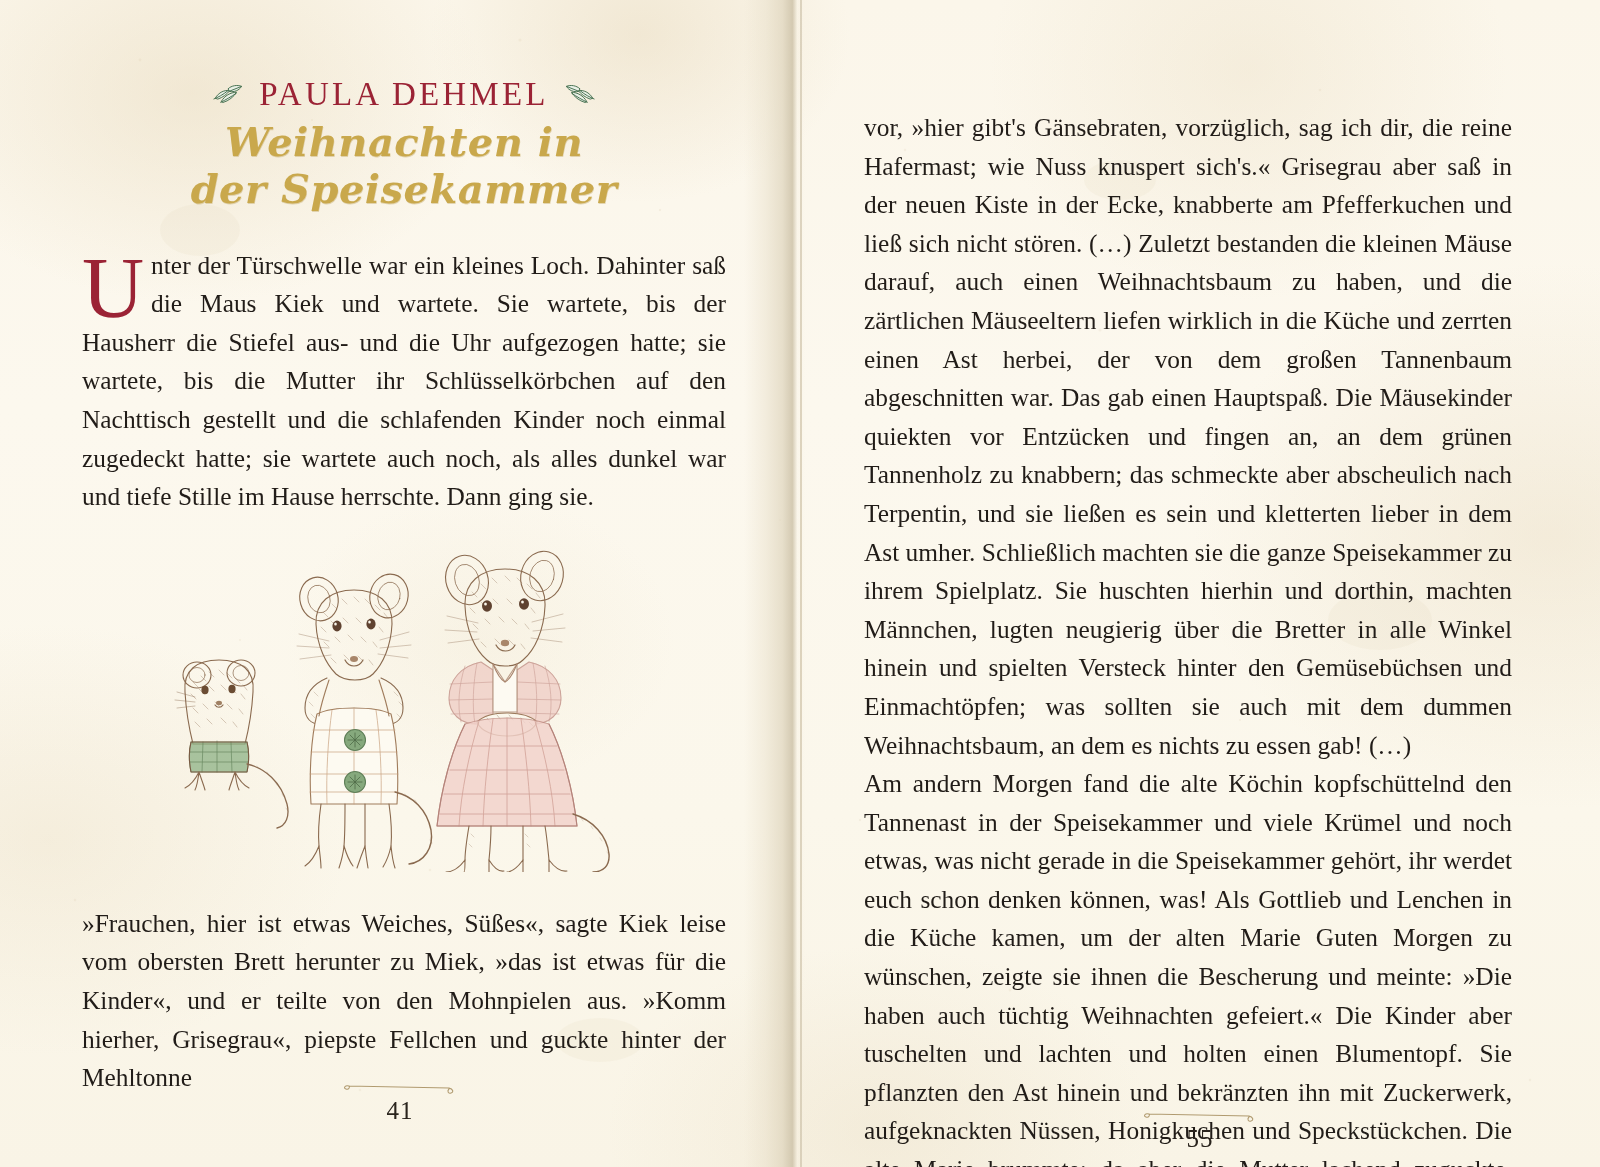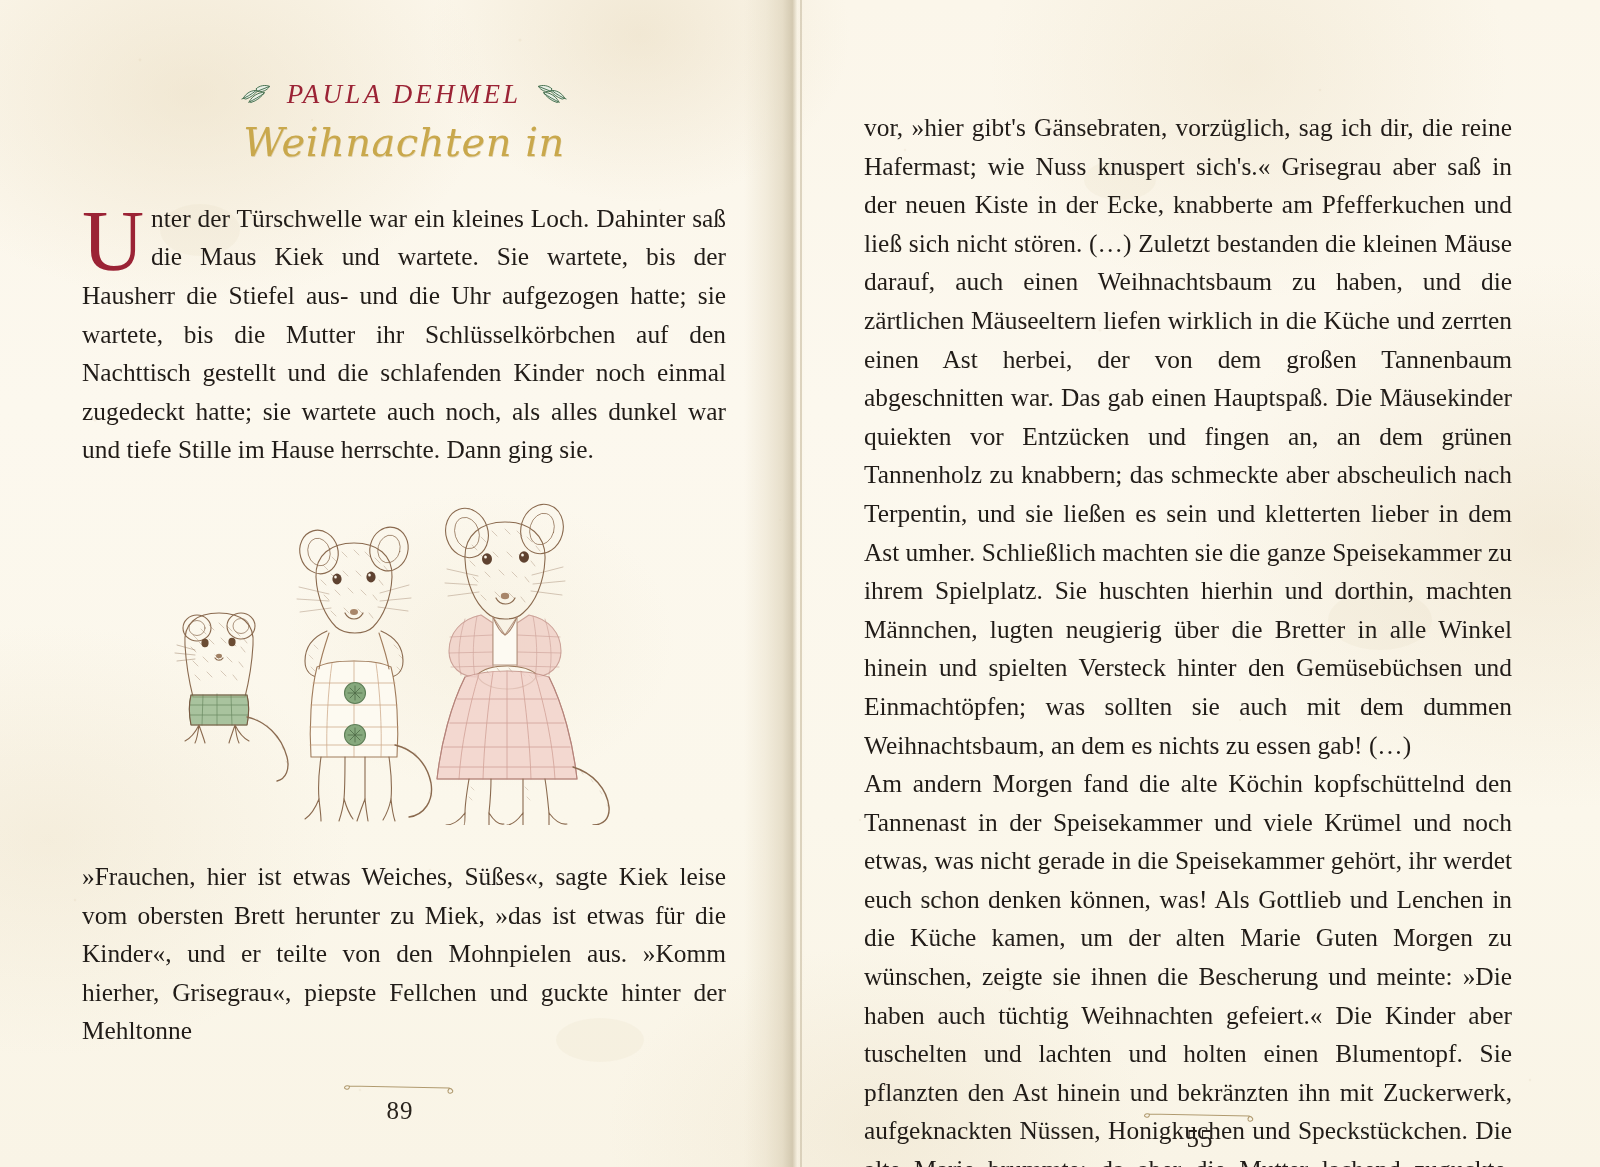--- a/index.html
+++ b/index.html
@@ -94,34 +94,33 @@
   }
   .byline-row {
     display: flex;
     align-items: center;
     justify-content: center;
     gap: 14px;
     height: 40px;
   }
   .byline {
     font-family: "Liberation Serif", serif;
-    font-size: 27px;
+    font-size: 33px;
     letter-spacing: 3.2px;
     color: #9b2335;
     font-weight: 400;
-    font-style: italic;
   }
   .holly { width: 34px; height: 26px; display: block; }
   .holly.flip { transform: scaleX(-1); }
 
   .story-title {
     margin-top: 4px;
     font-family: "DejaVu Serif", serif;
     font-style: italic;
-    font-weight: 400;
+    font-weight: 700;
     font-size: 40px;
     line-height: 1.22;
     color: #c9a84c;
     letter-spacing: 0.5px;
     text-shadow: 0.5px 0.5px 0 rgba(180,148,70,0.35);
   }
 
   
   .body-text {
     font-family: "Liberation Serif", serif;
@@ -236,20 +235,21 @@
               <path d="M5 20 C9 13, 16 10, 22 11 C19 15, 14 19, 8 21 Z" fill="#e9f0e6"></path>
               <path d="M12 24 C16 17, 23 13, 30 13 C27 18, 21 23, 14 25 Z" fill="#e9f0e6"></path>
               <path d="M20 9 C24 5, 31 4, 36 6 C33 11, 27 13, 22 12 Z" fill="#e9f0e6"></path>
               <path d="M3 21 C8 19, 14 16, 20 11"></path>
               <path d="M11 25 C17 22, 24 18, 30 14"></path>
               <path d="M21 12 C26 10, 31 8, 36 6"></path>
             </g>
           </svg>
         </div>
         <div class="story-title">Weihnachten in</div>
+        <div class="story-title" style="margin-top:-2px">der Speisekammer</div>
       </div>
 
       <div class="body-text">
         <p class="dropcap-para">Unter der Türschwelle war ein kleines Loch. Dahinter saß die Maus Kiek und wartete. Sie wartete, bis der Hausherr die Stiefel aus- und die Uhr aufgezogen hatte; sie wartete, bis die Mutter ihr Schlüsselkörbchen auf den Nachttisch gestellt und die schlafenden Kinder noch einmal zugedeckt hatte; sie wartete auch noch, als alles dunkel war und tiefe Stille im Hause herrschte. Dann ging sie.</p>
       </div>
 
       <svg class="illustration" viewBox="0 0 470 330">
         <g stroke="#8a6a4f" fill="none" stroke-width="1.1" stroke-linecap="round" stroke-linejoin="round">
 
           <g>
@@ -443,21 +443,21 @@
 
       <div class="body-text closing-para">
         <p>»Frauchen, hier ist etwas Weiches, Süßes«, sagte Kiek leise vom obersten Brett herunter zu Miek, »das ist etwas für die Kinder«, und er teilte von den Mohnpielen aus. »Komm hierher, Grisegrau«, piepste Fellchen und guckte hinter der Mehltonne</p>
       </div>
     </div>
 
     <div class="folio">
       <svg class="folio-rule" viewBox="0 0 118 14">
         <path d="M8 5 C4 4, 2 7, 5 8 C8 9, 9 6, 8 5 L108 7 C112 8, 113 11, 110 12 C107 13, 106 10, 108 8" fill="none" stroke="#b09a6f" stroke-width="1.1" stroke-linecap="round"></path>
       </svg>
-      <span class="folio-num">89</span>
+      <span class="folio-num">41</span>
     </div>
   </div>
 
   <div class="page page-right">
     <div class="col col-right">
       <div class="body-text right-first">
         <p>vor, »hier gibt's Gänsebraten, vorzüglich, sag ich dir, die reine Hafermast; wie Nuss knuspert sich's.« Grisegrau aber saß in der neuen Kiste in der Ecke, knabberte am Pfefferkuchen und ließ sich nicht stören. (…) Zuletzt bestanden die kleinen Mäuse darauf, auch einen Weihnachtsbaum zu haben, und die zärtlichen Mäuseeltern liefen wirklich in die Küche und zerrten einen Ast herbei, der von dem großen Tannenbaum abgeschnitten war. Das gab einen Hauptspaß. Die Mäusekinder quiekten vor Entzücken und fingen an, an dem grünen Tannenholz zu knabbern; das schmeckte aber abscheulich nach Terpentin, und sie ließen es sein und kletterten lieber in dem Ast umher. Schließlich machten sie die ganze Speisekammer zu ihrem Spielplatz. Sie huschten hierhin und dorthin, machten Männchen, lugten neugierig über die Bretter in alle Winkel hinein und spielten Versteck hinter den Gemüsebüchsen und Einmachtöpfen; was sollten sie auch mit dem dummen Weihnachtsbaum, an dem es nichts zu essen gab! (…)</p>
         <p>Am andern Morgen fand die alte Köchin kopfschüttelnd den Tannenast in der Speisekammer und viele Krümel und noch etwas, was nicht gerade in die Speisekammer gehört, ihr werdet euch schon denken können, was! Als Gottlieb und Lenchen in die Küche kamen, um der alten Marie Guten Morgen zu wünschen, zeigte sie ihnen die Bescherung und meinte: »Die haben auch tüchtig Weihnachten gefeiert.« Die Kinder aber tuschelten und lachten und holten einen Blumentopf. Sie pflanzten den Ast hinein und bekränzten ihn mit Zuckerwerk, aufgeknackten Nüssen, Honigkuchen und Speckstückchen. Die alte Marie brummte; da aber die Mutter lachend zuguckte, musste sie schon klein beigeben. Sie stellte alles andere sicher und ließ den kleinen Naschtieren nur ihren Weihnachtsbaum.</p>
       </div>
     </div>

